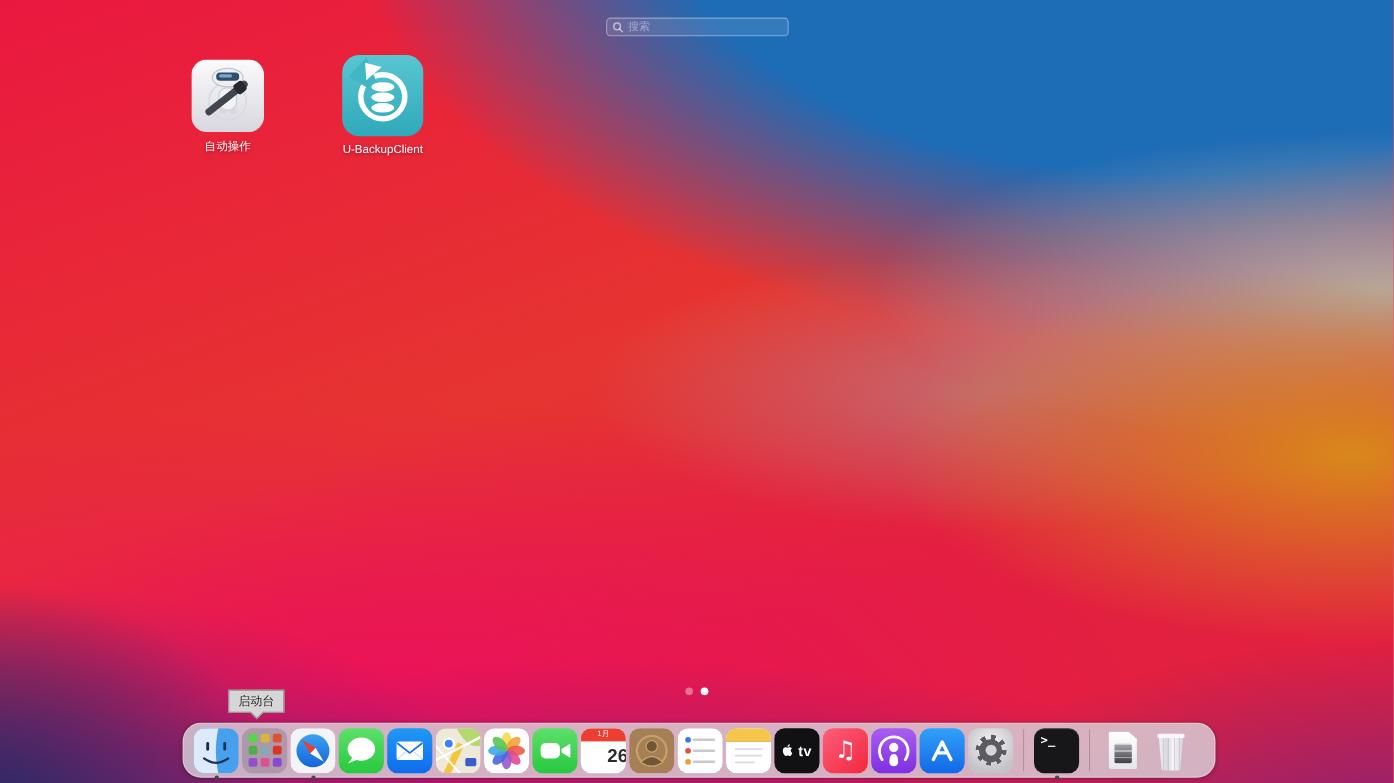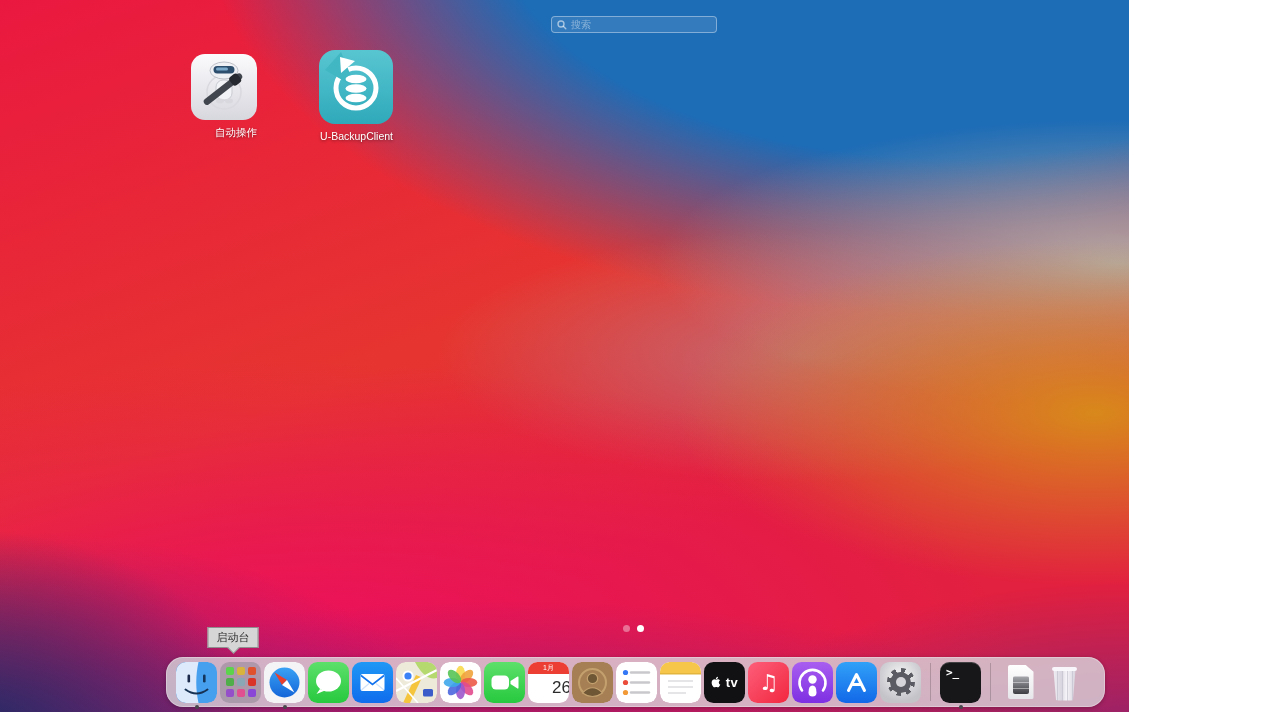--- a/index.html
+++ b/index.html
@@ -1,17 +1,17 @@
 <!DOCTYPE html>
 <html><head>
 <meta charset="utf-8">
 <style>
   html,body{margin:0;padding:0;}
   body{font-family:"Liberation Sans","DejaVu Sans",sans-serif;}
-  #screen{position:relative;width:1129px;height:712px;overflow:hidden;
+  #screen{position:relative;width:1267px;height:712px;overflow:hidden;
     background-color:#e2203f;
     background-image:
       radial-gradient(ellipse 430px 300px at -3% 104%, #1f2a66 0%, rgba(31,42,102,0) 70%),
       radial-gradient(ellipse 720px 430px at 0% 118%, #4b2a7a 0%, rgba(75,42,122,0) 72%),
       radial-gradient(ellipse 620px 270px at 101% 109%, #7c2379 0%, rgba(124,35,121,0) 72%),
       radial-gradient(ellipse 900px 260px at 45% 110%, #8d1d74 0%, rgba(141,29,116,0) 70%),
       radial-gradient(ellipse 1050px 430px at 25% 93%, #ec0f5e 0%, rgba(236,15,94,0) 70%),
       radial-gradient(ellipse 580px 240px at 97% 58%, #d8891b 0%, rgba(216,137,27,0) 72%),
       radial-gradient(ellipse 640px 200px at 99% 37%, #b3aaa6 0%, rgba(179,170,166,0) 72%),
       radial-gradient(ellipse 520px 180px at 71% 50%, rgba(168,158,158,0.55) 0%, rgba(168,158,158,0) 70%),
@@ -19,21 +19,21 @@
       linear-gradient(160deg, #ea1840 0%, #e63530 45%, #e2203f 70%);
   }
   
   .search-wrap{position:absolute;left:551px;top:16px;width:166px;height:17px;
     border:1px solid rgba(255,255,255,0.38);border-radius:4px;
     background:rgba(255,255,255,0.10);display:flex;align-items:center;padding:0 5px;box-sizing:border-box;}
   .search-wrap input{flex:1;background:transparent;border:none;outline:none;
     font-size:10px;color:rgba(255,255,255,0.85);padding:0 0 0 4px;font-family:"Liberation Sans",sans-serif;}
   .search-wrap input::placeholder{color:rgba(255,255,255,0.42);}
   
-  .app{position:absolute;display:flex;flex-direction:column;align-items:flex-end;cursor:pointer;}
+  .app{position:absolute;display:flex;flex-direction:column;align-items:center;cursor:pointer;}
   .app-label{margin-top:6px;font-size:10.5px;color:#fff;text-shadow:0 1px 3px rgba(0,0,0,0.45);white-space:nowrap;}
   
   .dots{position:absolute;left:623px;top:625px;display:flex;gap:7px;}
   .dot{width:7px;height:7px;border-radius:50%;background:rgba(255,255,255,0.38);}
   .dot.active{background:#ffffff;}
   
   .tooltip{position:absolute;left:233px;top:627px;transform:translateX(-50%);
     background:#d6d6d6;border:1px solid #8f8f8f;border-radius:0;padding:2px 8px;
     font-size:11px;color:#2b2b2b;white-space:nowrap;}
   .tooltip:after{content:"";position:absolute;left:50%;bottom:-4.5px;width:8px;height:8px;
@@ -50,21 +50,21 @@
     width:4px;height:4px;border-radius:50%;background:#47474c;}
   .ic{width:41px;height:41px;border-radius:9.5px;overflow:hidden;position:relative;display:block;}
   
   .ic.launchpad{background:rgba(110,110,120,0.35);display:grid;grid-template-columns:repeat(3,8px);
     grid-template-rows:repeat(3,8px);gap:3px;justify-content:center;align-content:center;}
   .ic.launchpad span{width:8px;height:8px;border-radius:2px;display:block;}
   .ic.messages,.ic.facetime{background:linear-gradient(180deg,#5de06a,#27c93f);}
   .ic.mail{background:linear-gradient(180deg,#2098f5,#0f6ced);}
   .ic.calendar{background:#fff;display:flex;flex-direction:column;}
   .cal-top{height:12px;background:#ec3e33;color:#fff;font-size:7px;line-height:12px;text-align:center;}
-  .cal-day{flex:1;color:#2b2b2b;font-size:17px;display:flex;align-items:center;justify-content:center;font-weight:400;margin-left:26px;}
+  .cal-day{flex:1;color:#2b2b2b;font-size:17px;display:flex;align-items:center;justify-content:center;font-weight:700;margin-left:26px;}
   .ic.tv{background:#111114;display:flex;align-items:center;justify-content:center;gap:5px;}
   .tv-text{color:#fff;font-size:13px;font-weight:bold;letter-spacing:0.5px;}
   .ic.music{background:linear-gradient(135deg,#fd5e7b,#f2273e);display:flex;align-items:center;justify-content:center;}
   .music-glyph{color:#fff;font-size:22px;font-family:"DejaVu Sans",sans-serif;}
   .ic.podcasts{background:linear-gradient(180deg,#a95ef0,#7e2fe2);}
   .ic.appstore{background:linear-gradient(180deg,#31a1f8,#1268e8);}
   .ic.prefs{background:radial-gradient(circle at 50% 35%,#f7f7f8,#c3c3c8 75%);}
   .gear1{position:absolute;left:50%;top:50%;width:28px;height:28px;margin:-14px 0 0 -14px;border-radius:50%;
     background:repeating-conic-gradient(#5b5c63 0 20deg,rgba(0,0,0,0) 20deg 45deg);}
   .gear2{position:absolute;left:50%;top:50%;width:21px;height:21px;margin:-10.5px 0 0 -10.5px;border-radius:50%;background:#5b5c63;}

